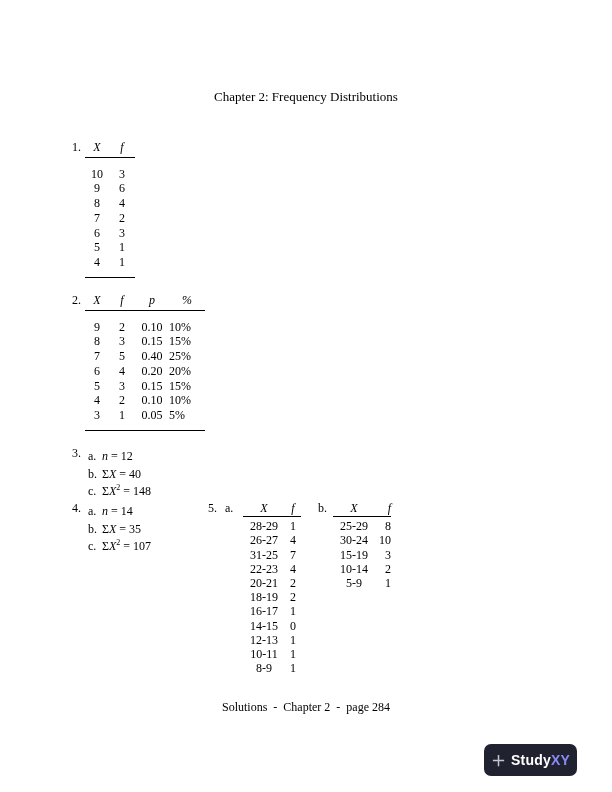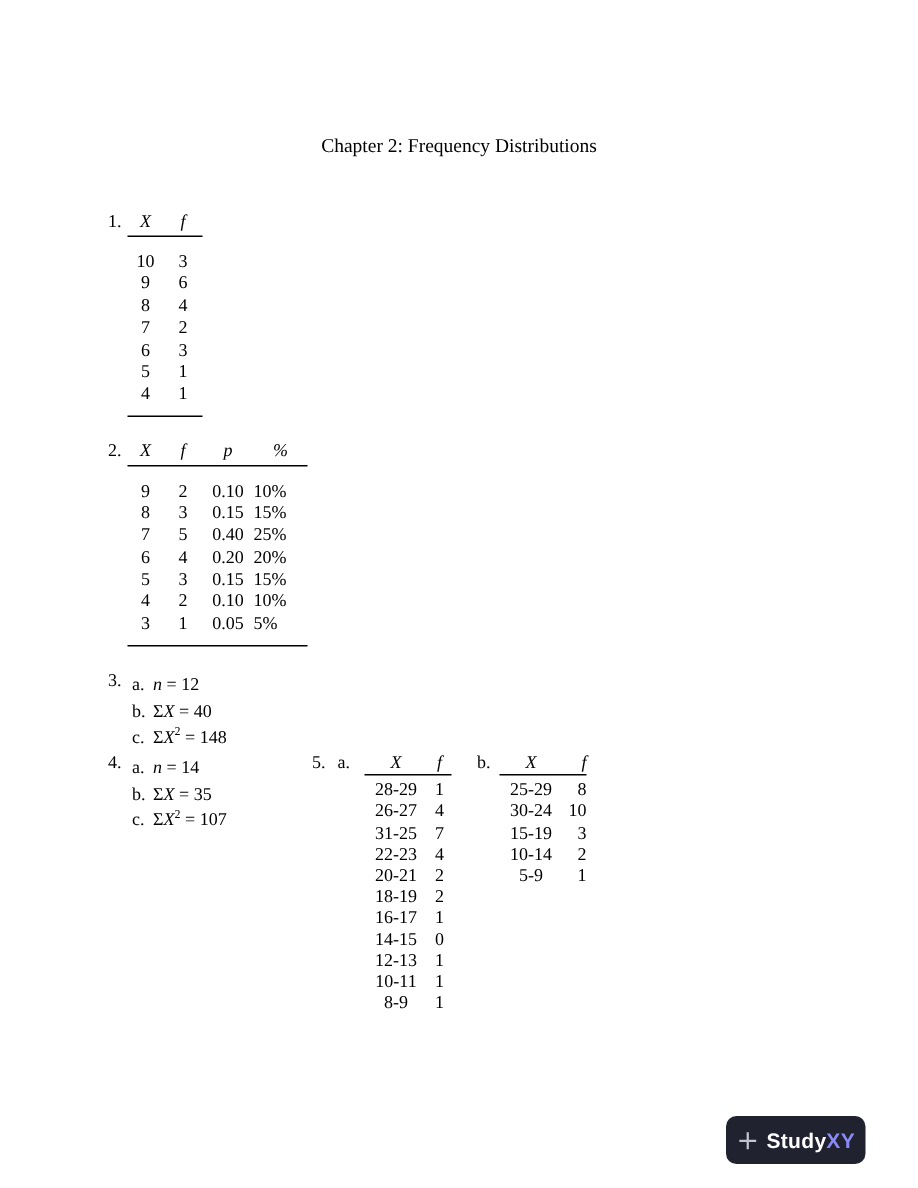--- a/index.html
+++ b/index.html
@@ -290,20 +290,21 @@
           <span class="c cx">10-14</span>
           <span class="cf">2</span>
         </div>
       <div class="trow">
           <span class="c cx">5-9</span>
           <span class="cf">1</span>
         </div>
     </div>
   </div>
 
+  <div class="footer">Solutions  -  Chapter 2  -  page 284</div>
 
   <div class="logo">
     <span style="display:flex;align-items:center;">
       <svg width="15" height="15" viewBox="0 0 16 16">
           <path d="M8 2 V14 M2 8 H14" stroke="#c2c5d1" stroke-width="1.6" fill="none"></path>
         </svg>
     </span>
     <span class="brand"><span class="bs">Study</span><span class="bx">XY</span></span>
   </div>
 

